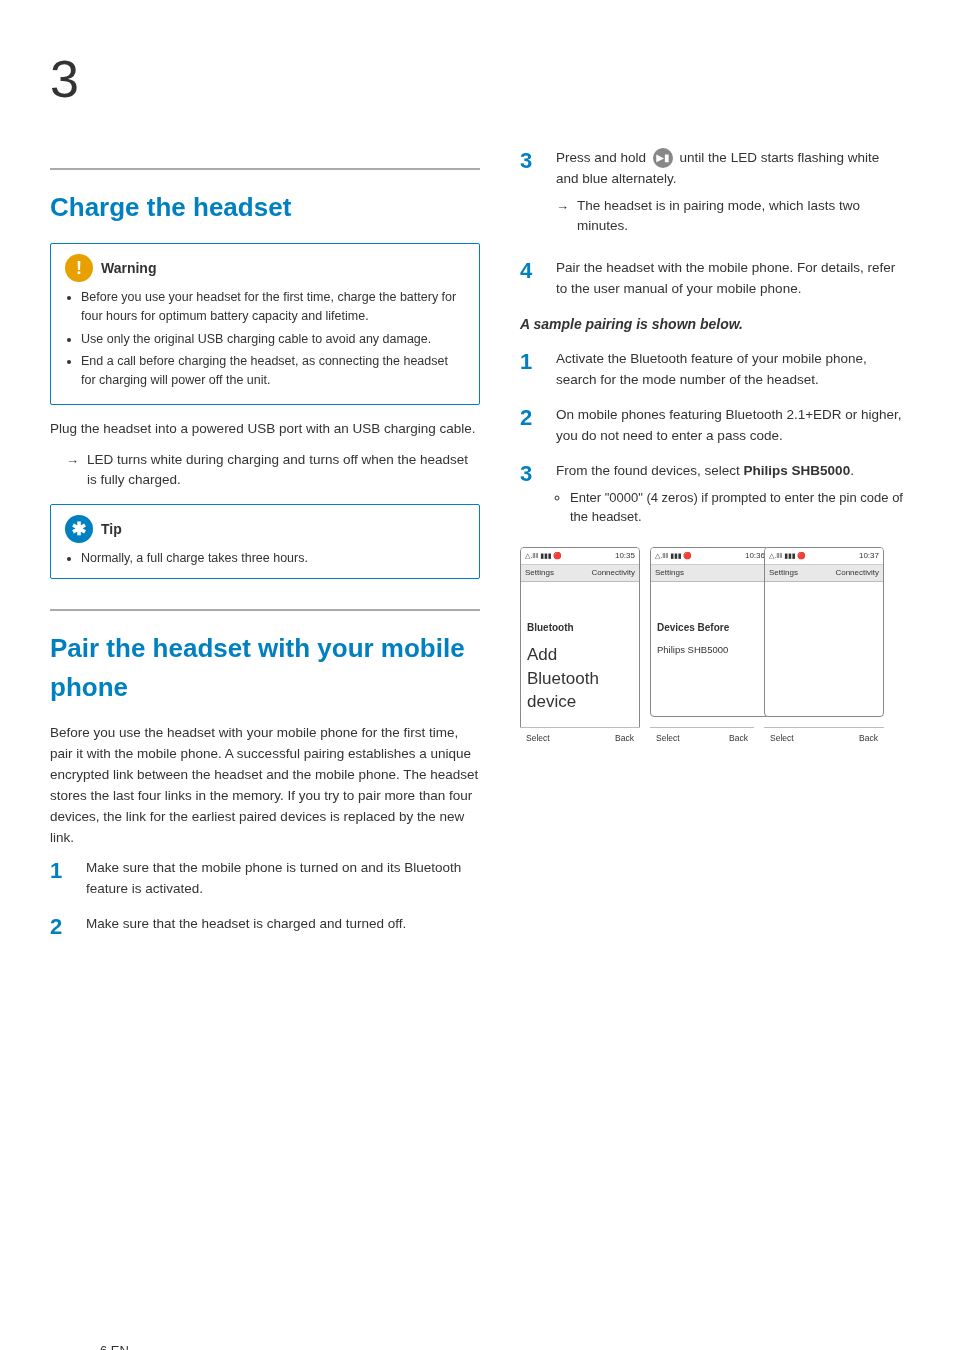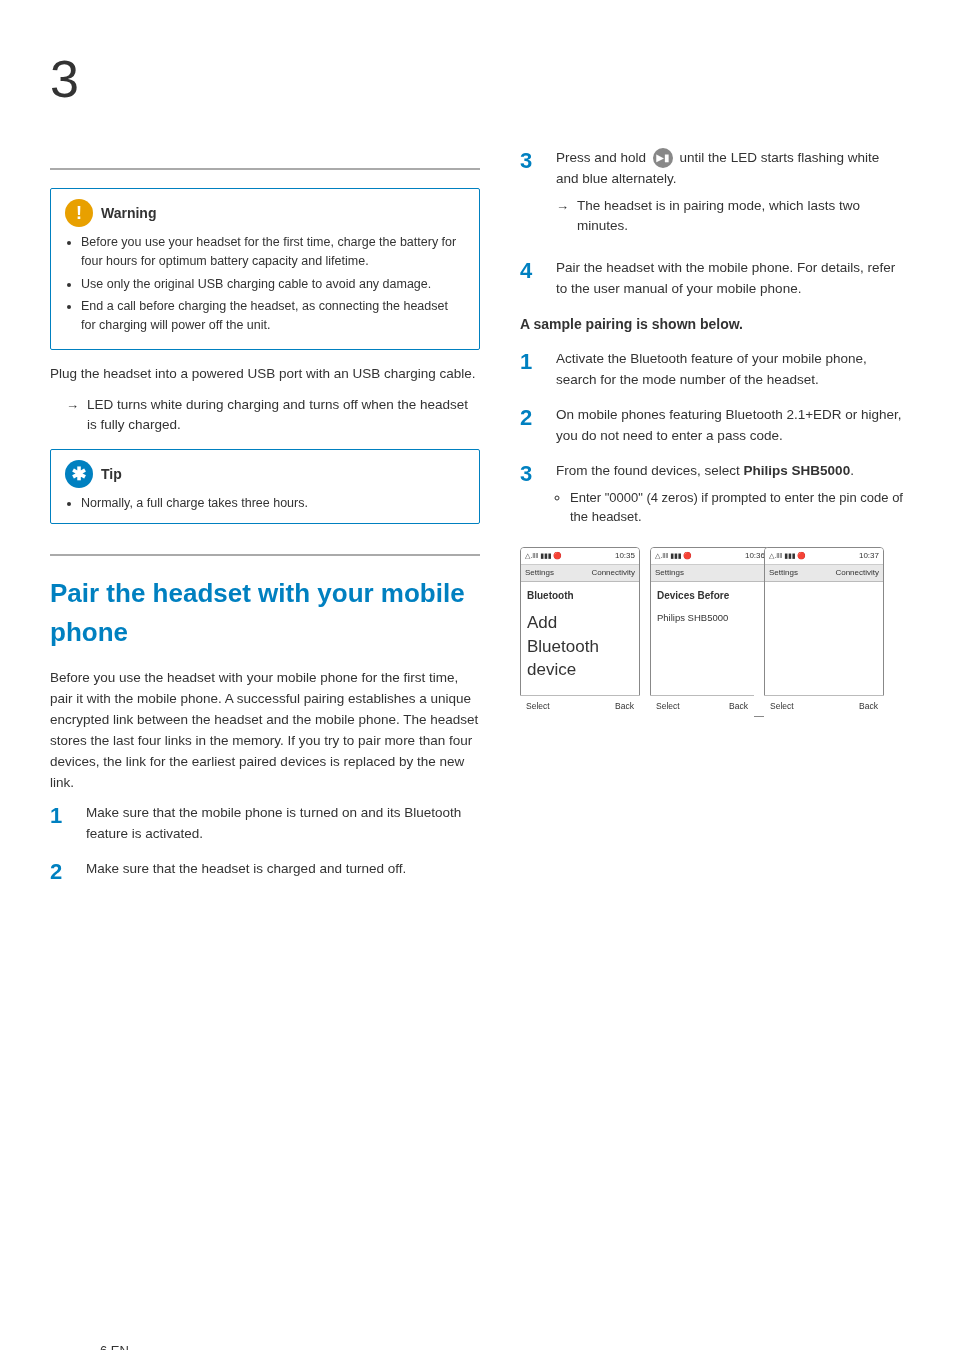--- a/index.html
+++ b/index.html
@@ -201,20 +201,21 @@
       display: flex;
       justify-content: space-between;
       padding: 2px 4px;
       font-size: 8px;
       background: #e8e8e8;
       border-bottom: 1px solid #bbb;
     }
     .phone-content {
       padding: 6px 6px;
       font-size: 9px;
+      margin-top: 32px;
     }
     .phone-content-title {
       font-size: 10px;
       font-weight: bold;
       margin-bottom: 8px;
     }
     .phone-enter-pw {
       font-size: 9px;
       font-weight: bold;
       margin-bottom: 6px;
@@ -245,20 +246,21 @@
 
   <div class="chapter-title">
     <span class="chapter-number">3</span>
   </div>
 
   <div class="two-col">
 
     <div class="left-col">
 
       <hr class="section-divider">
+      <div class="section-title">Charge the headset</div>
 
       <div class="warning-box">
         <div class="warning-header">
           <div class="warning-icon">!</div>
           <span>Warning</span>
         </div>
         <ul>
           <li>Before you use your headset for the first time, charge the battery for four hours for optimum battery capacity and lifetime.</li>
           <li>Use only the original USB charging cable to avoid any damage.</li>
           <li>End a call before charging the headset, as connecting the headset for charging will power off the unit.</li>
@@ -317,21 +319,21 @@
             </div>
           </div>
         </li>
 
         <li class="numbered-item">
           <span class="num">4</span>
           <span class="num-text">Pair the headset with the mobile phone. For details, refer to the user manual of your mobile phone.</span>
         </li>
       </ul>
 
-      <div class="sample-heading" style="">A sample pairing is shown below.</div>
+      <div class="sample-heading" style=" font-style: italic;">A sample pairing is shown below.</div>
 
       <ul class="numbered-list">
         <li class="numbered-item">
           <span class="num">1</span>
           <span class="num-text">Activate the Bluetooth feature of your mobile phone, search for the mode number of the headset.</span>
         </li>
         <li class="numbered-item">
           <span class="num">2</span>
           <span class="num-text">On mobile phones featuring Bluetooth 2.1+EDR or higher, you do not need to enter a pass code.</span>
         </li>

